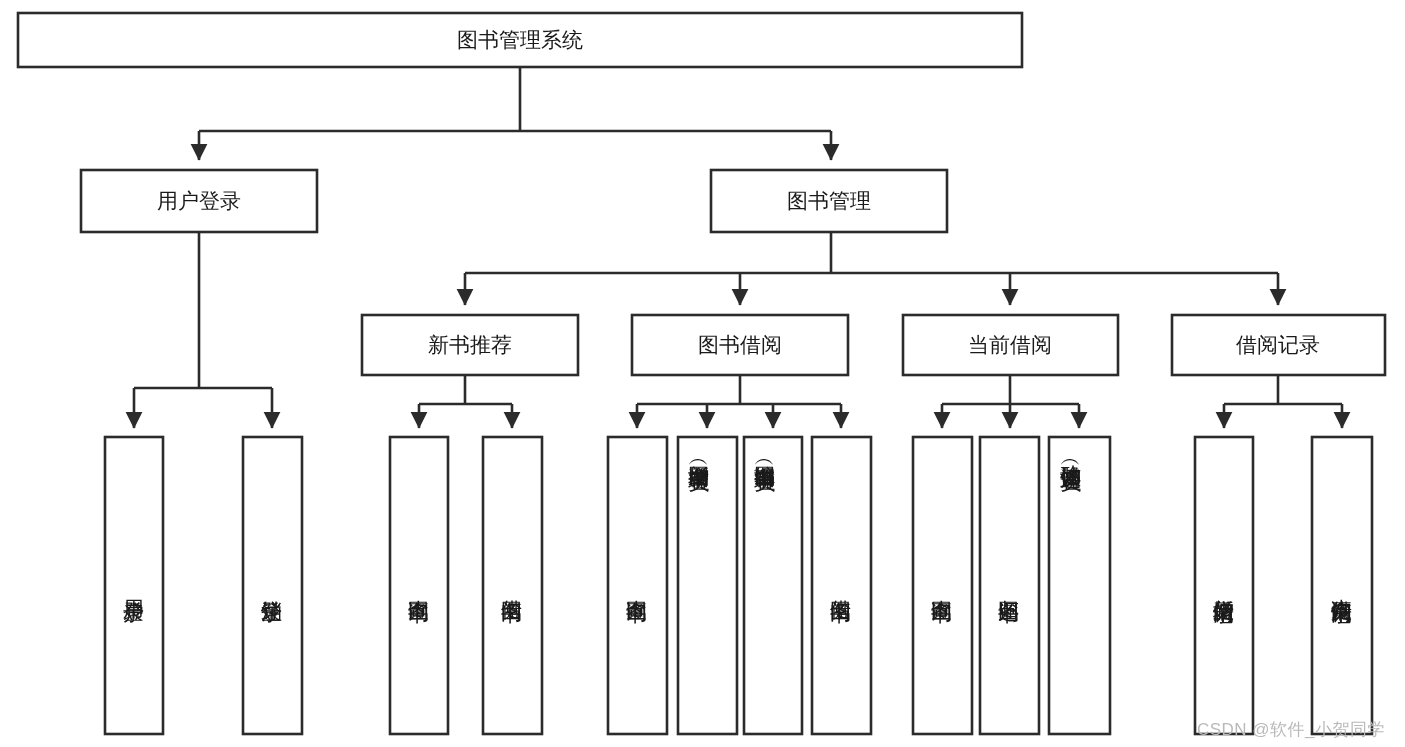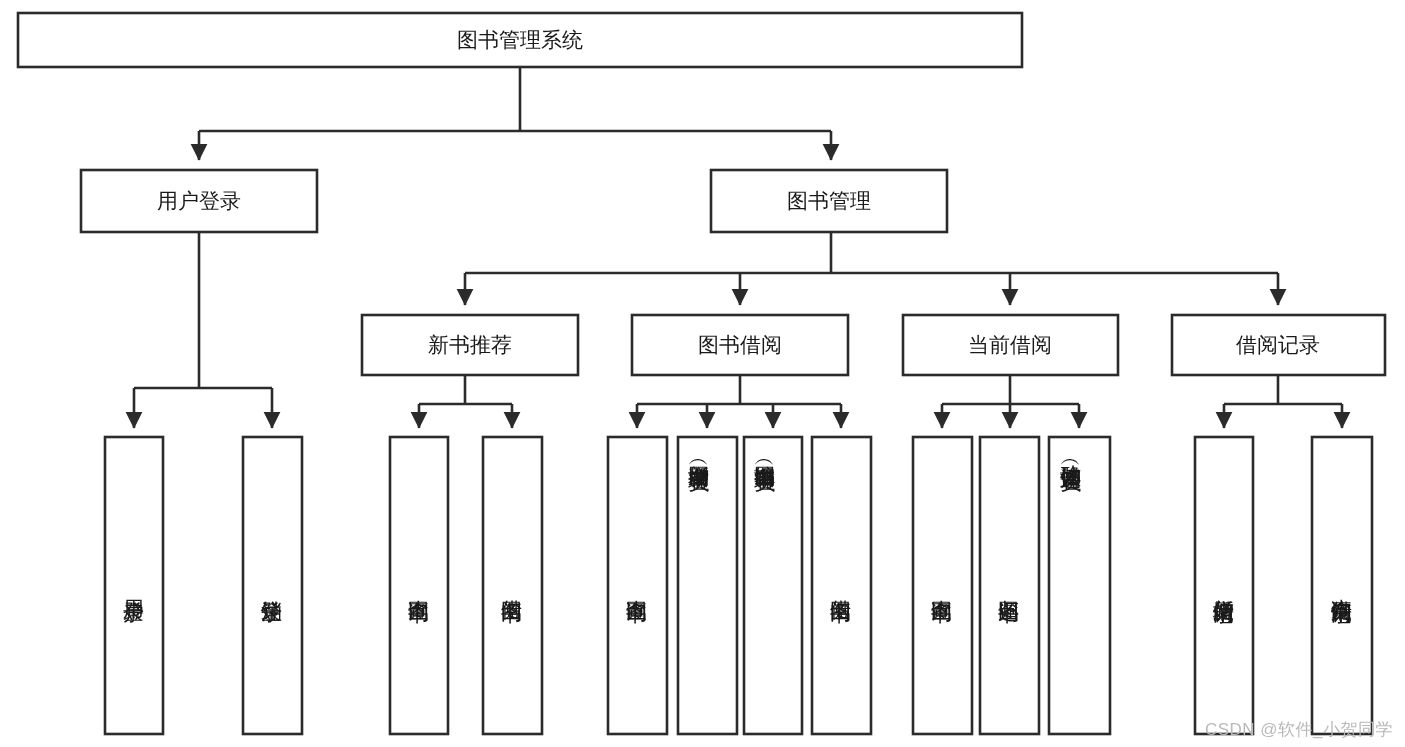--- a/index.html
+++ b/index.html
@@ -51,21 +51,21 @@
     stroke-width: 2.6;
     fill: none;
     stroke-linecap: butt;
   }
   .arrow-head {
     fill: #2b2b2b;
     stroke: none;
   }
   .watermark {
     position: absolute;
-    right: 12px;
+    right: 20px;
     bottom: 6px;
     font-family: "Liberation Sans", "DejaVu Sans", sans-serif;
     font-size: 17px;
     color: #b9b9b9;
     letter-spacing: 0.5px;
     white-space: nowrap;
     user-select: none;
   }
 </style>
 </head>

